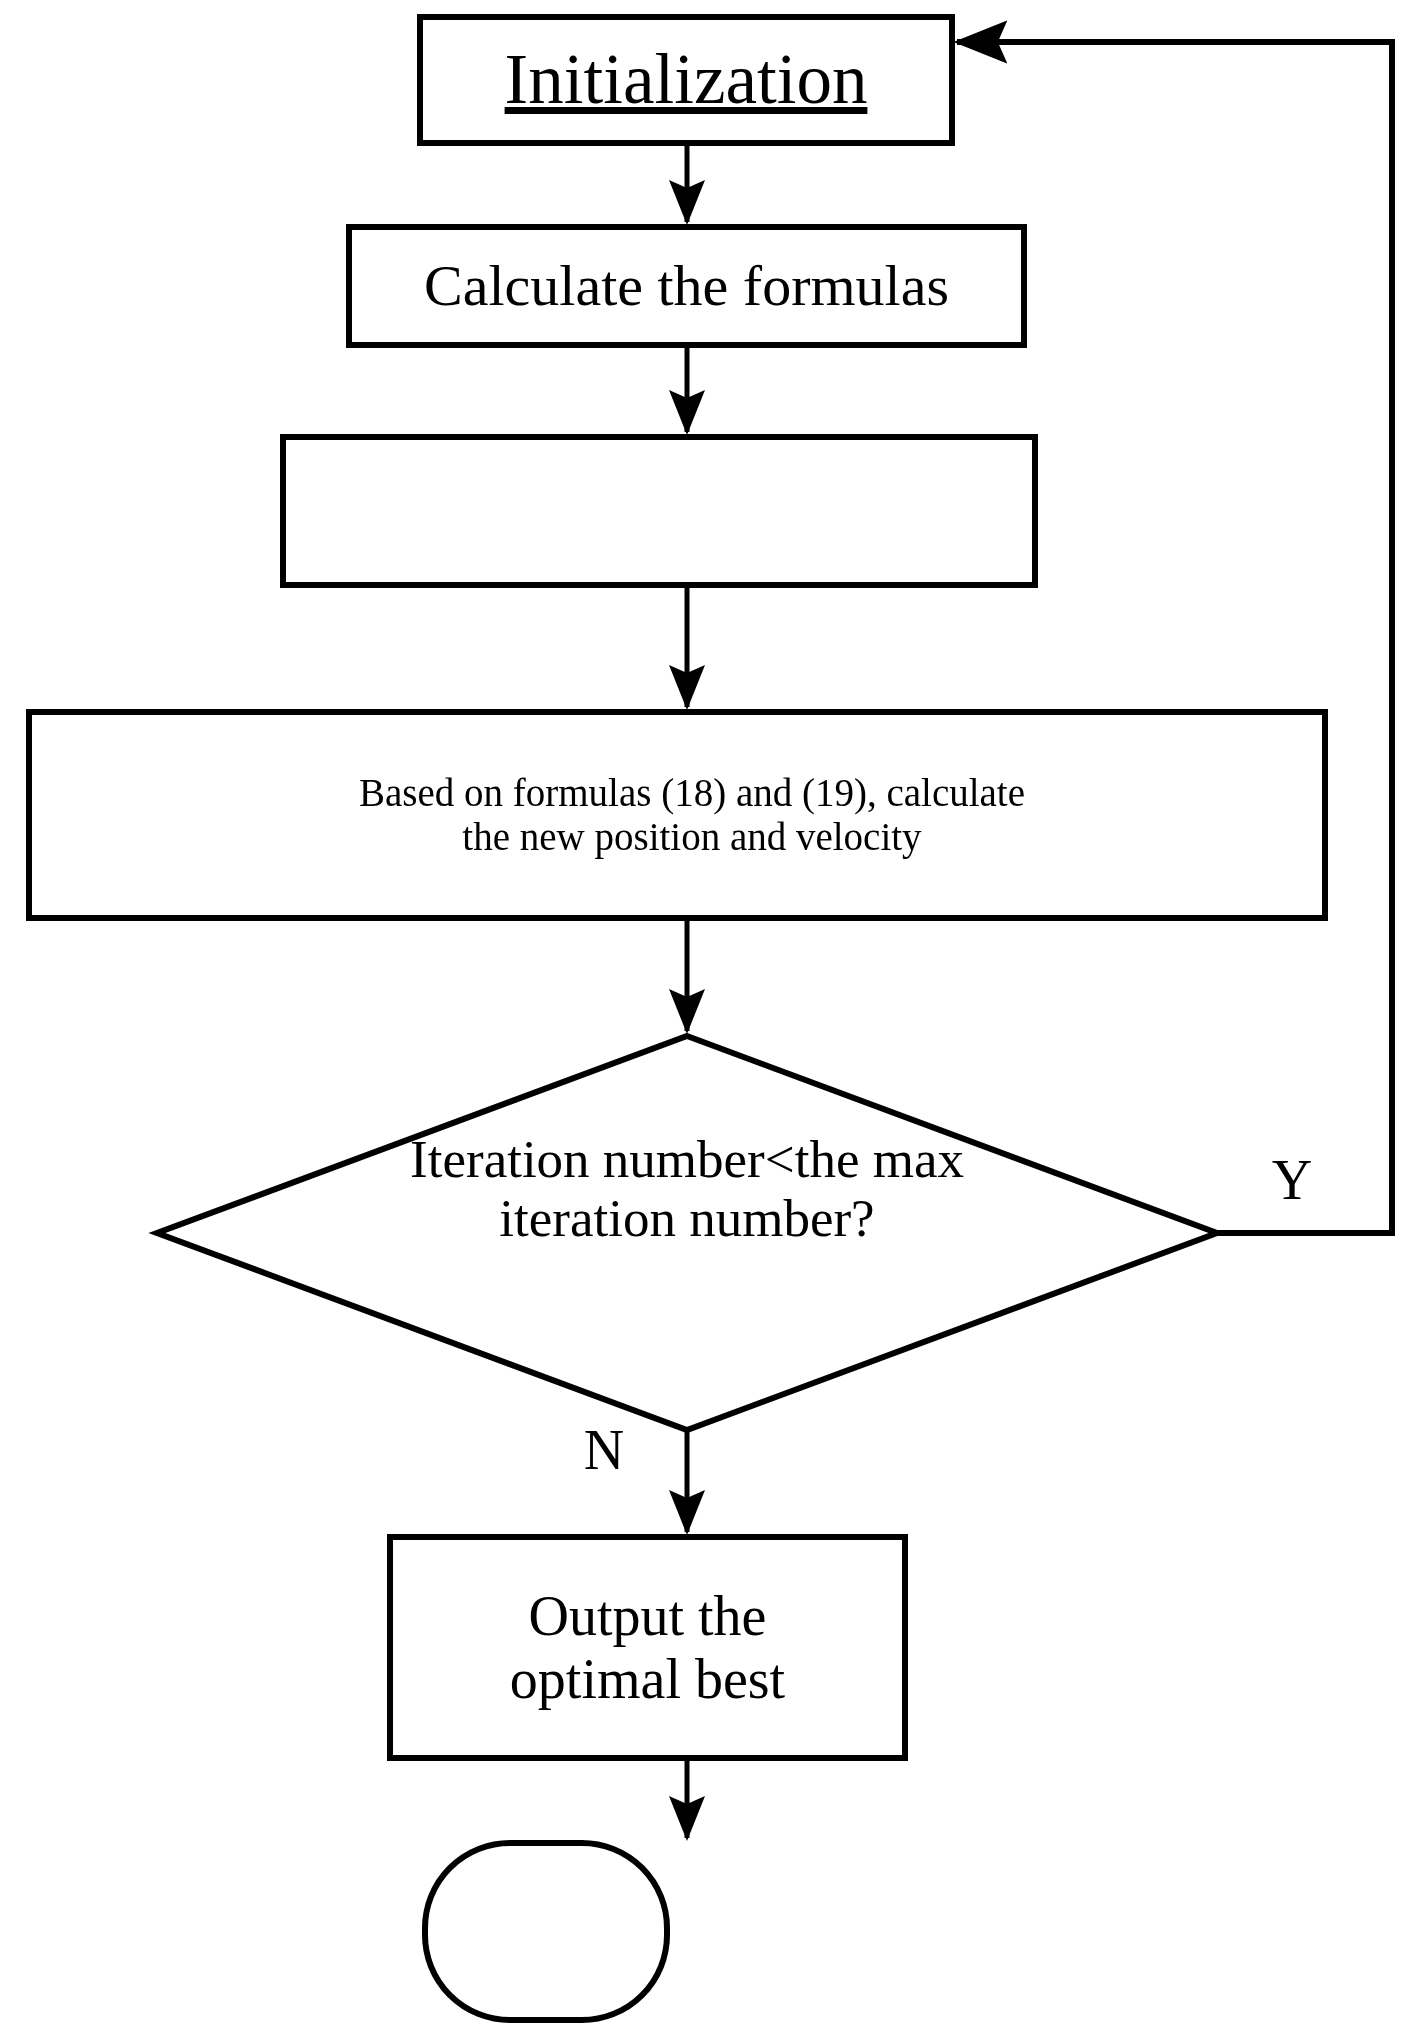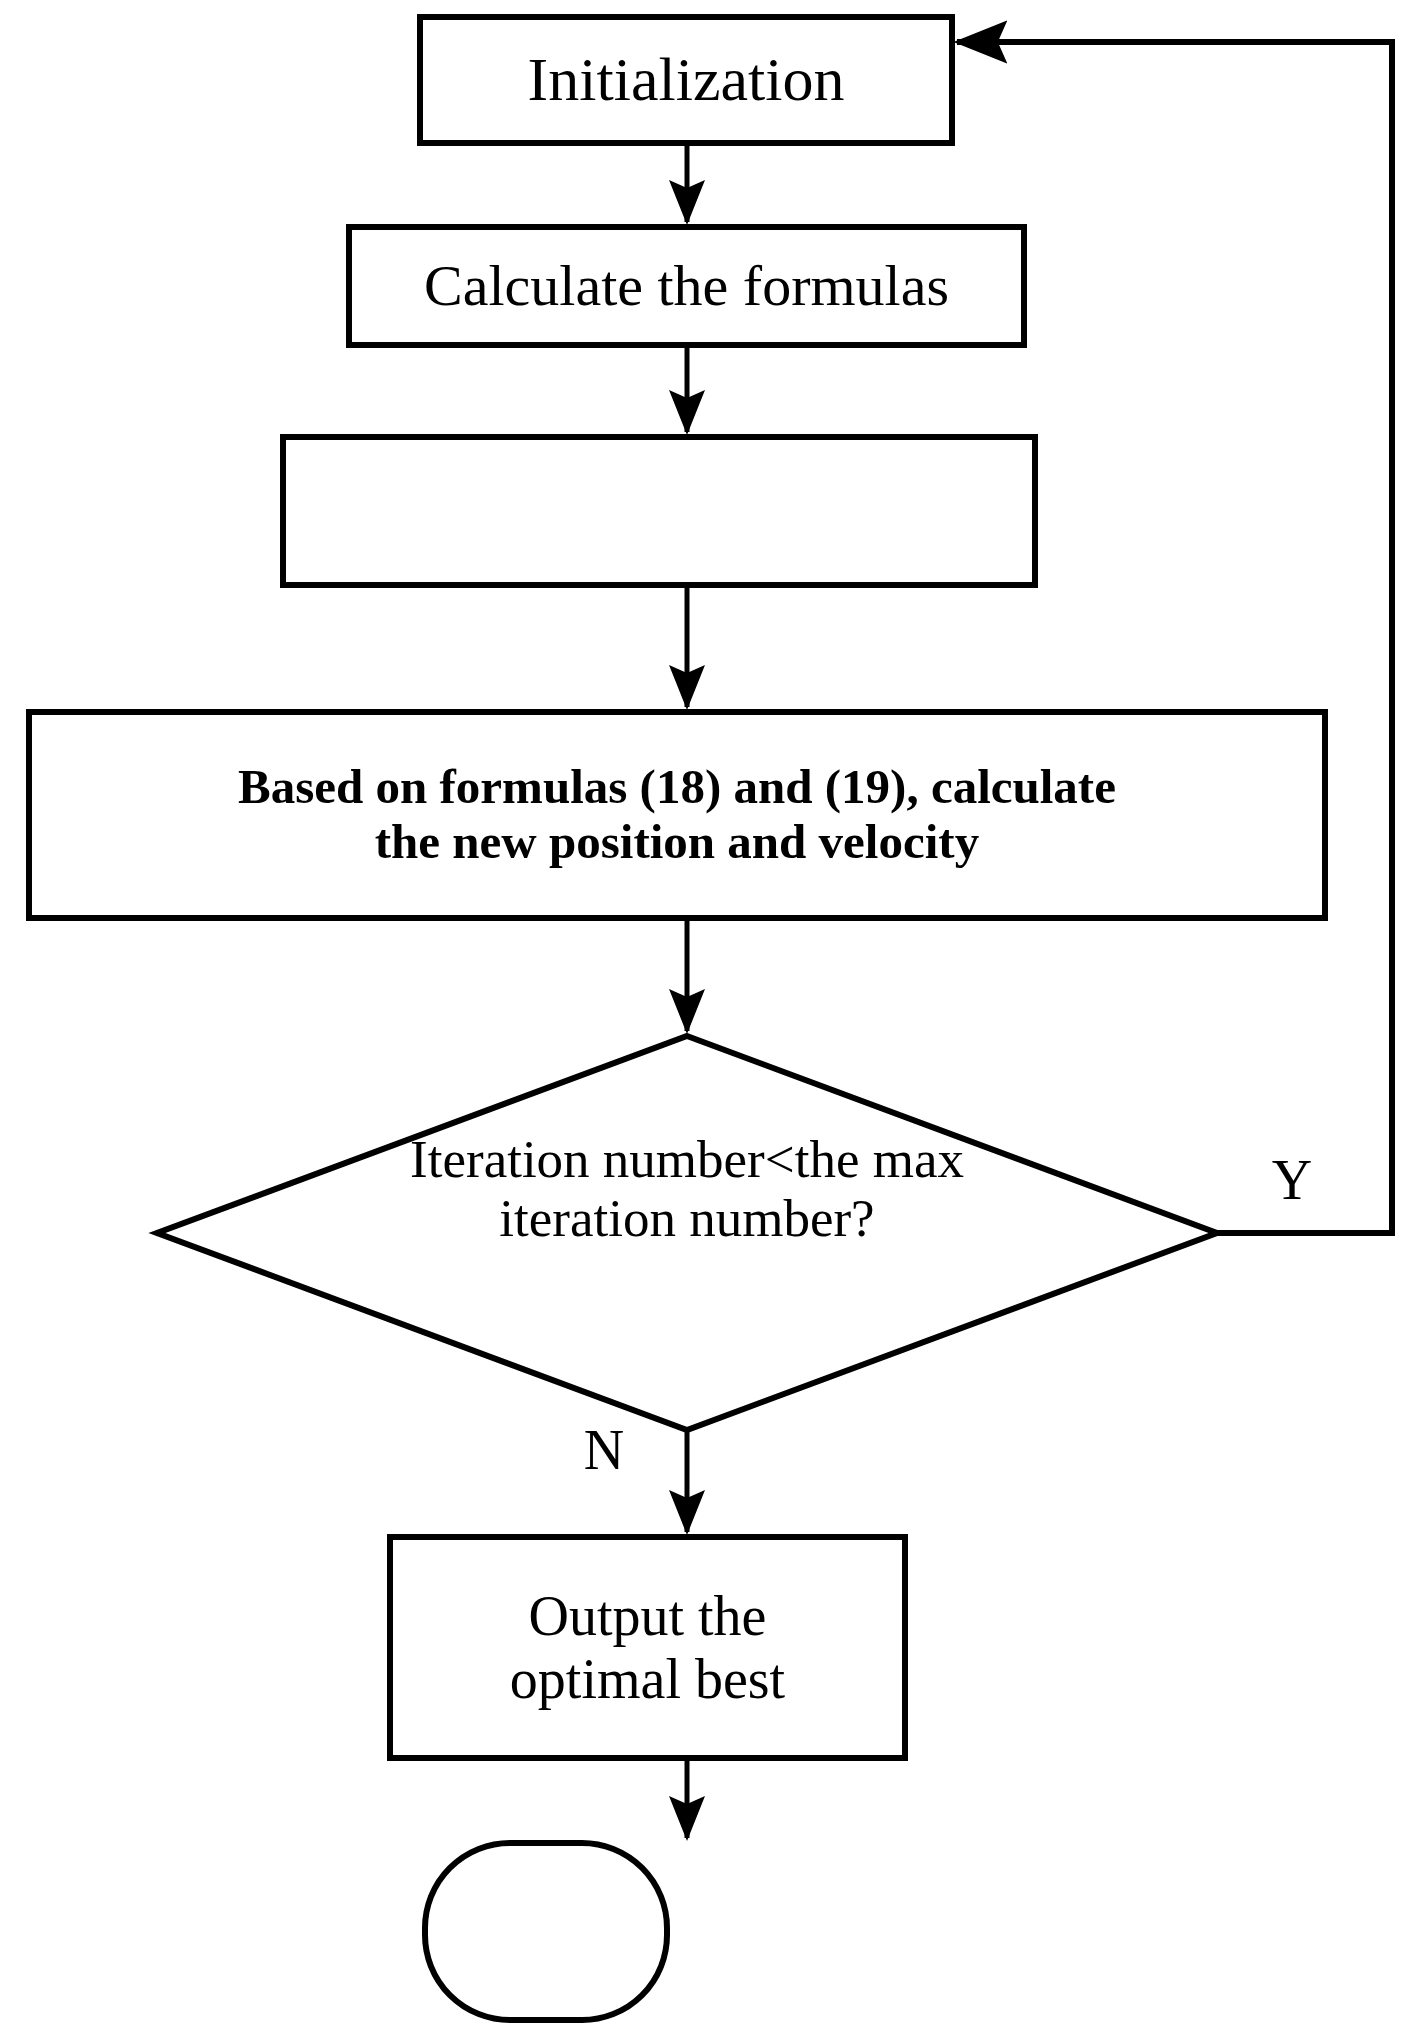--- a/index.html
+++ b/index.html
@@ -38,24 +38,24 @@
     pointer-events: none;
   }
   .edge-label {
     position: absolute;
     color: #000000;
     text-align: center;
     line-height: 1;
   }
 
   
-  #label-initialization { left: 420px; top: 17px;   width: 532px; height: 126px; font-size: 62px; }
+  #label-initialization { left: 420px; top: 17px;   width: 532px; height: 126px; font-size: 71px; text-decoration: underline; }
   #label-fitness        { left: 349px; top: 227px;  width: 675px; height: 118px; font-size: 58px; }
   #label-update         { left: 283px; top: 437px;  width: 752px; height: 148px; font-size: 53px; }
-  #label-formulas       { left: 29px;  top: 712px;  width: 1296px;height: 206px; font-size: 49px; font-weight: bold; }
+  #label-formulas       { left: 44px;  top: 712px;  width: 1296px;height: 206px; font-size: 39px; }
   #label-decision       { left: 257px; top: 1101px; width: 860px; height: 176px; font-size: 53px; }
   #label-output         { left: 390px; top: 1537px; width: 515px; height: 221px; font-size: 56px; }
   #label-end            { left: 425px; top: 1843px; width: 242px; height: 177px; font-size: 56px; }
 
   #label-yes { left: 1262px; top: 1152px; width: 60px; font-size: 56px; }
   #label-no  { left: 574px;  top: 1422px; width: 60px; font-size: 56px; }
 </style>
 </head>
 <body>
 

